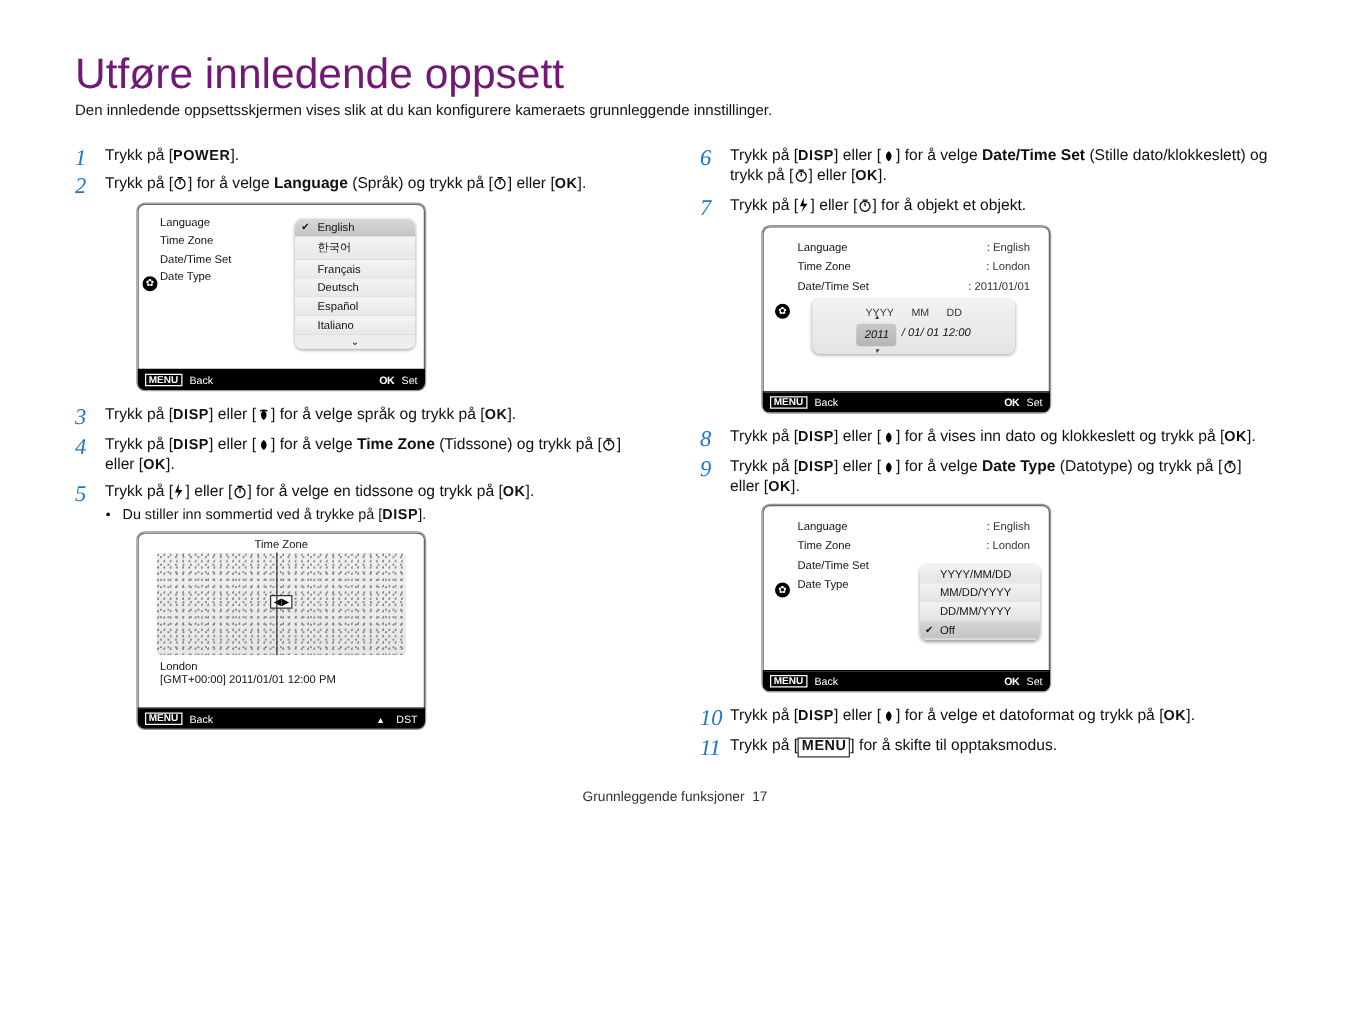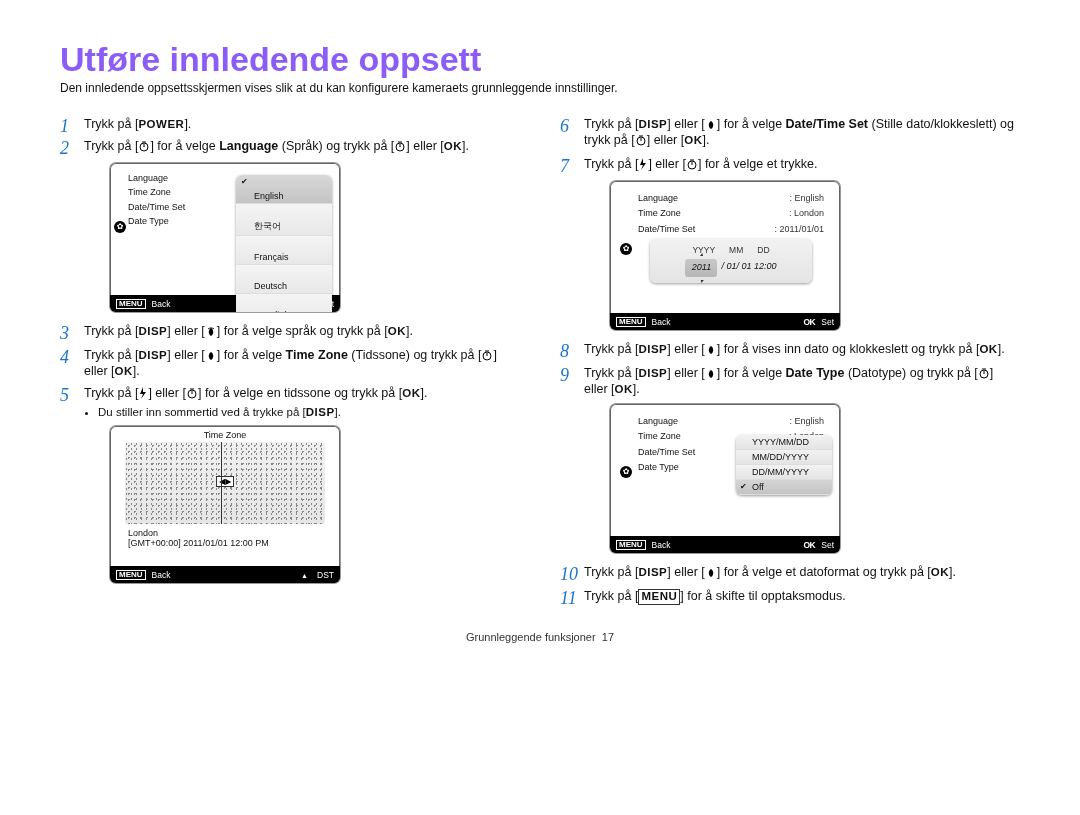--- a/index.html
+++ b/index.html
@@ -8,22 +8,22 @@
     font-size: 13px;
     color: #111;
     background: #fff;
     width: 1080px;
   }
   .page {
     padding: 40px 60px 20px 60px;
     box-sizing: border-box;
   }
   h1 {
-    color: #8b5cf6;
-    font-weight: 700;
+    color: #701a75;
+    font-weight: 400;
     font-size: 34px;
     margin: 0 0 2px 0;
   }
   .subtitle {
     font-size: 12px;
     margin: 0 0 22px 0;
   }
   .columns {
     display: flex;
     gap: 40px;
@@ -121,21 +121,21 @@
   }
   .gear-icon::before { content: "✿"; }
   .popup-list {
     position: absolute; right: 8px; top: 12px;
     width: 96px;
     border-radius: 6px;
     box-shadow: 0 1px 3px rgba(0,0,0,0.4);
     overflow: hidden;
   }
   .popup-list .row {
-    padding: 16px 6px 2px 18px;
+    padding: 2px 6px 2px 18px;
     font-size: 9px;
     background: linear-gradient(#f4f4f4,#e8e8e8);
     border-bottom: 1px solid #ddd;
     position: relative;
   }
   .popup-list .row.sel {
     background: linear-gradient(#d8d8d8,#c4c4c4);
   }
   .popup-list .row.sel::before {
     content: "✔"; position: absolute; left: 5px; top: 2px; font-size: 8px;
@@ -165,21 +165,21 @@
     padding: 1px 4px;
     text-align: center;
     min-width: 24px;
   }
   .spin .tri-up, .spin .tri-down {
     position: absolute; left: 0; right:0; font-size: 6px; line-height: 5px; text-align:center; color:#333;
   }
   .spin .tri-up { top: -7px; } .spin .tri-down { bottom: -7px; }
   
   .dtype-popup {
-    position: absolute; right: 8px; top: 31px; width: 96px;
+    position: absolute; right: 8px; top: 48px; width: 96px;
     border-radius: 6px; box-shadow: 0 1px 3px rgba(0,0,0,0.4); overflow:hidden;
   }
   .dtype-popup .row {
     padding: 2px 6px 2px 16px; font-size: 9px;
     background: linear-gradient(#f2f2f2,#e4e4e4);
     border-bottom: 1px solid #ddd; position: relative;
   }
   .dtype-popup .row.sel { background: linear-gradient(#d4d4d4,#c4c4c4); }
   .dtype-popup .row.sel::before { content:"✔"; position:absolute; left:4px; top:2px; font-size:8px; }
   
@@ -327,21 +327,21 @@
               </svg></span><span>] eller [</span><span class="btn-label">OK</span><span>].</span>
         </li>
 
         <li>
           <span>Trykk på [</span><span class="svg-icon"><svg width="10" height="12" viewBox="0 0 10 12">
                 <path d="M5 0 L2 7 L5 7 L3 12 L8 5 L5 5 Z" fill="#000"></path>
               </svg></span><span>] eller [</span><span class="svg-icon"><svg width="12" height="12" viewBox="0 0 12 12">
                 <circle cx="6" cy="7" r="4" fill="none" stroke="#000"></circle>
                 <path d="M6 7 L6 4" stroke="#000"></path>
                 <path d="M4 2 L8 2" stroke="#000"></path>
-              </svg></span><span>] for å velge et trykke.</span>
+              </svg></span><span>] for å objekt et objekt.</span>
 
           
           <div class="cam">
             <div class="cam-body">
               <div class="settings-list">
                 <div class="gear-icon"></div>
                 <div class="settings-row">
                     <span>Language</span>
                     <span class="c">: English</span>
                   </div>

